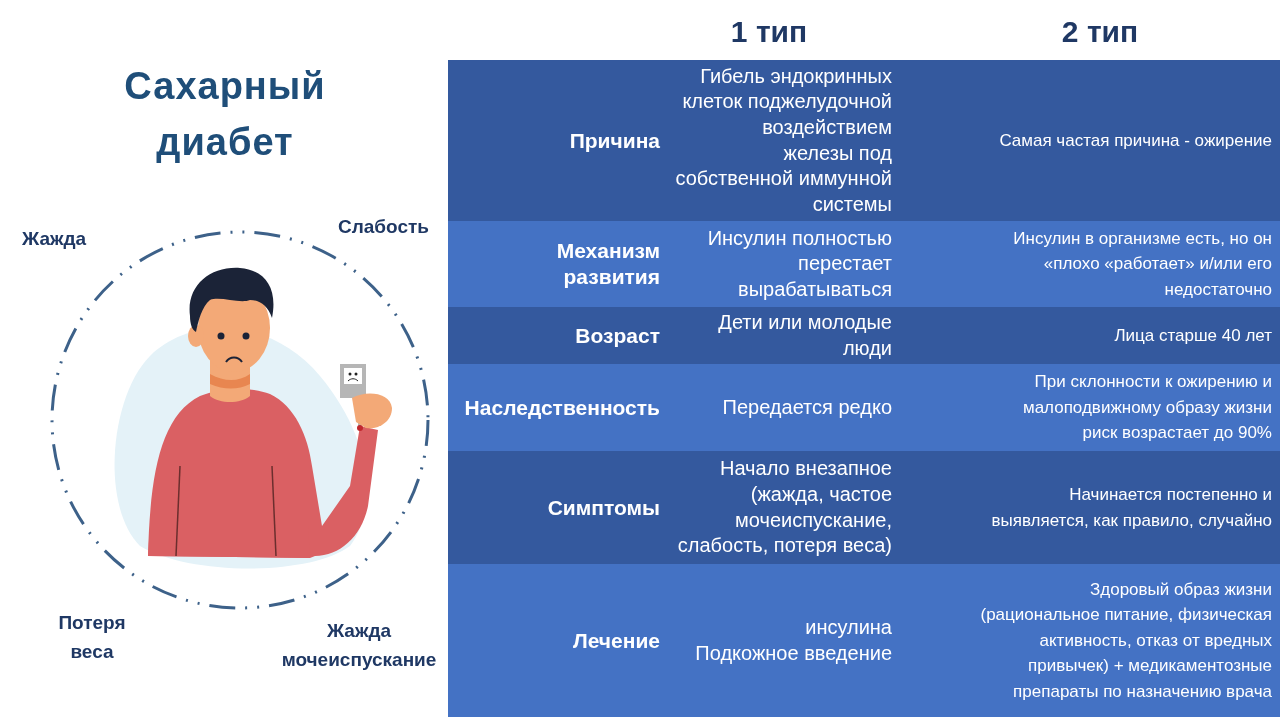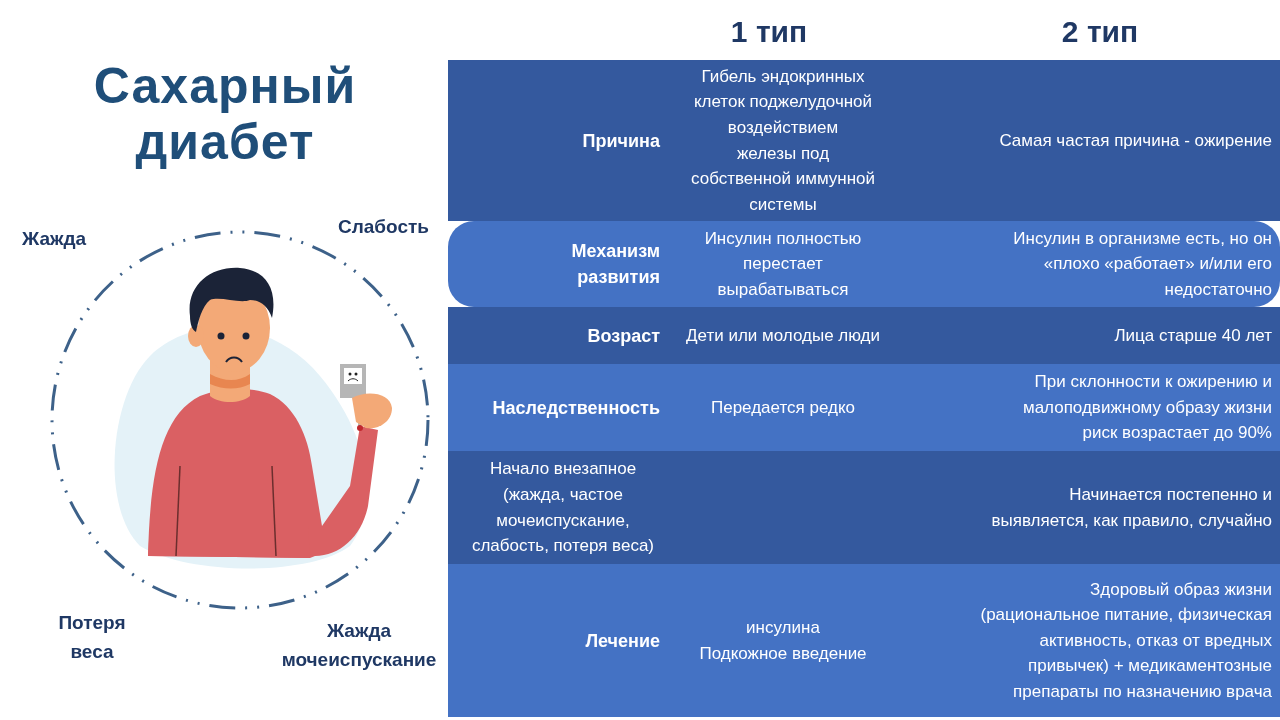--- a/index.html
+++ b/index.html
@@ -2,21 +2,21 @@
 <html><head>
 <meta charset="utf-8">
 <style>
   * { box-sizing: border-box; margin: 0; padding: 0; }
   html, body { width: 1280px; height: 720px; overflow: hidden; background: #ffffff; }
   body { position: relative; font-family: "Liberation Sans", sans-serif; }
 
   .title {
     position: absolute; left: 60px; top: 58px; width: 330px;
     text-align: center; color: #1F4E79; font-weight: bold;
-    font-size: 50px; line-height: 56px; letter-spacing: 1px;
+    font-size: 38px; line-height: 56px; letter-spacing: 1px;
   }
 
   .symptom {
     position: absolute; color: #1F3864; font-weight: bold; font-size: 19px;
     line-height: 29px; text-align: center;
   }
   .s-thirst { left: 22px; top: 224px; }
   .s-weak { left: 338px; top: 212px; }
   .s-weight { left: 52px; top: 608px; width: 80px; }
   .s-urine { left: 270px; top: 616px; width: 178px; }
@@ -32,24 +32,24 @@
 
   .table {
     position: absolute; left: 448px; top: 60px; width: 832px; height: 657px;
     border-bottom: 2px solid #3A5F8F;
   }
   .row { display: flex; align-items: center; color: #ffffff; }
   .row.dark { background: #34599E; }
   .row.light { background: #4472C4; }
   .cell-label {
     width: 220px; padding-right: 8px; text-align: right;
-    font-weight: bold; font-size: 18px; line-height: 26px;
+    font-weight: bold; font-size: 21px; line-height: 26px;
   }
   .cell-t1 {
-    width: 230px; text-align: center; font-size: 17px; line-height: 25.6px;
+    width: 230px; text-align: right; font-size: 20px; line-height: 25.6px;
     padding: 0 6px;
   }
   .cell-t2 {
     flex: 1; text-align: right; font-size: 17px; line-height: 25.6px;
     padding: 0 8px;
   }
 </style>
 </head>
 <body>
 
@@ -113,21 +113,21 @@
         <div>клеток поджелудочной</div>
         <div>воздействием</div>
         <div>железы под</div>
         <div>собственной иммунной</div>
         <div>системы</div>
       </div>
       <div class="cell-t2">
         <div>Самая частая причина - ожирение</div>
       </div>
     </div>
-    <div class="row light" style="height: 86px; border-radius: 26px;">
+    <div class="row light" style="height: 86px;">
       <div class="cell-label">
         <div>Механизм</div>
         <div>развития</div>
       </div>
       <div class="cell-t1">
         <div>Инсулин полностью</div>
         <div>перестает</div>
         <div>вырабатываться</div>
       </div>
       <div class="cell-t2">
@@ -154,20 +154,23 @@
       <div class="cell-t1">
         <div>Передается редко</div>
       </div>
       <div class="cell-t2">
         <div>При склонности к ожирению и</div>
         <div>малоподвижному образу жизни</div>
         <div>риск возрастает до 90%</div>
       </div>
     </div>
     <div class="row dark" style="height: 113px;">
+      <div class="cell-label">
+        <div>Симптомы</div>
+      </div>
       <div class="cell-t1">
         <div>Начало внезапное</div>
         <div>(жажда, частое</div>
         <div>мочеиспускание,</div>
         <div>слабость, потеря веса)</div>
       </div>
       <div class="cell-t2">
         <div>Начинается постепенно и</div>
         <div>выявляется, как правило, случайно</div>
       </div>

